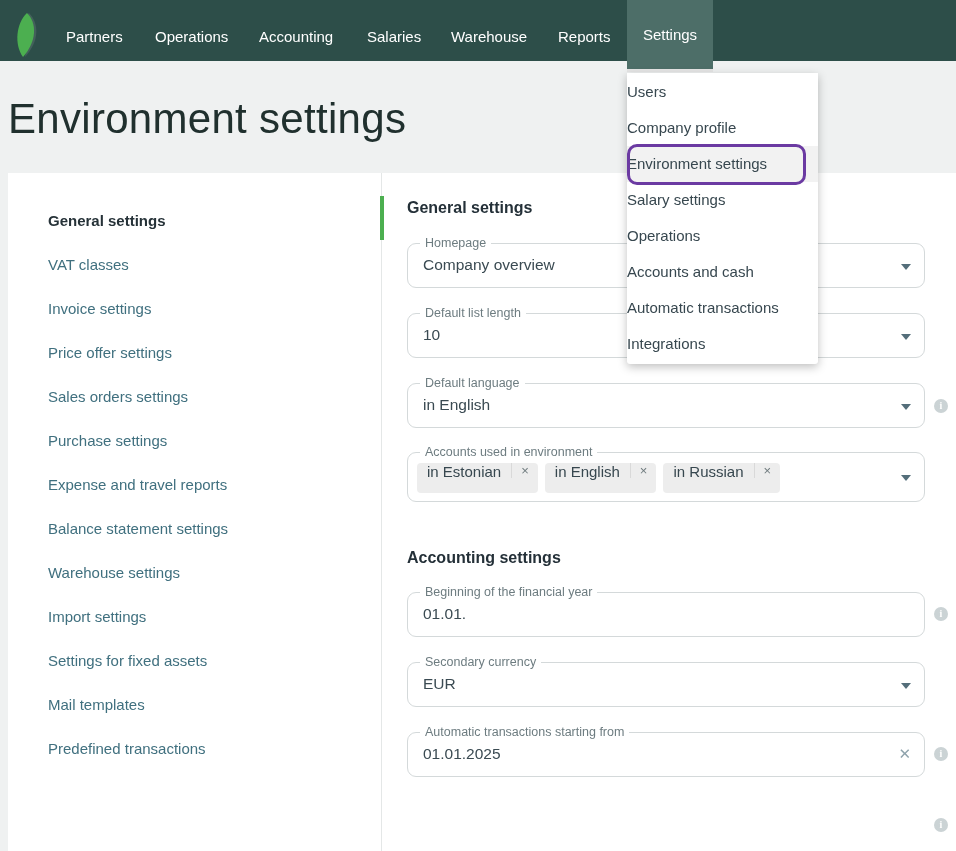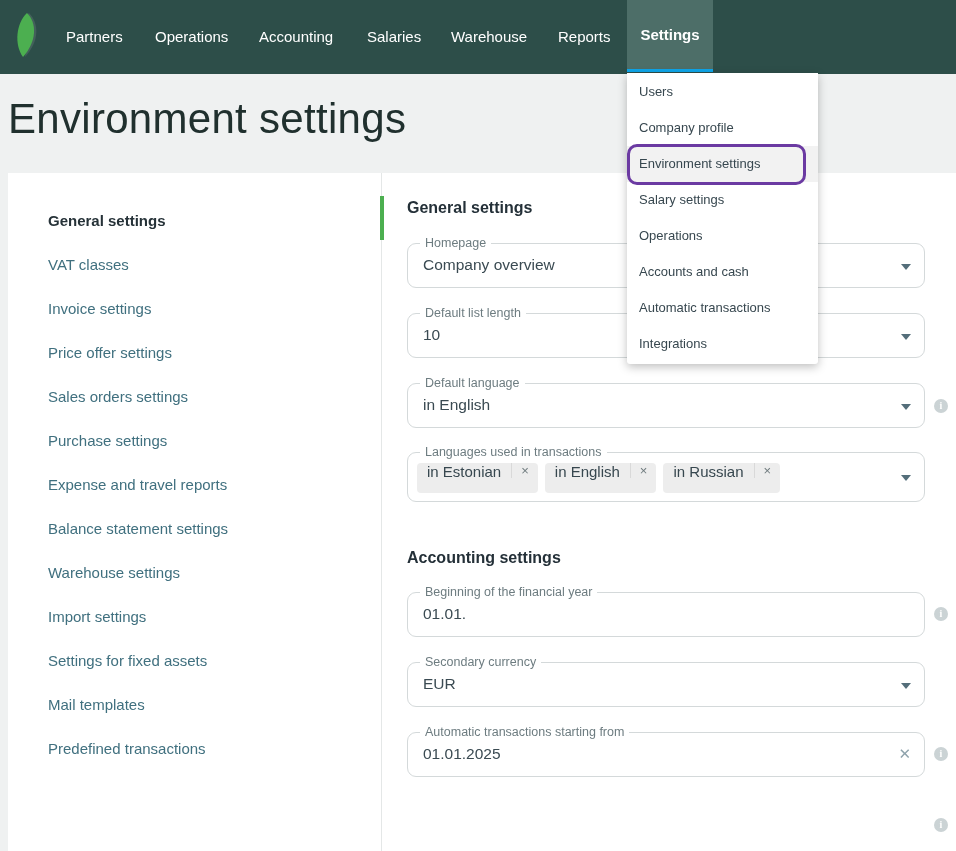--- a/index.html
+++ b/index.html
@@ -4,31 +4,31 @@
 <style>
   * { box-sizing: border-box; }
   html,body { margin:0; padding:0; }
   body {
     width:956px; height:851px; position:relative; overflow:hidden;
     background:#eff1f1;
     font-family:"Liberation Sans", sans-serif;
   }
 
   
-  .topnav { position:absolute; left:0; top:0; width:956px; height:74px; background:#2d4e49; }
+  .topnav { position:absolute; left:0; top:0; width:956px; height:61px; background:#2d4e49; }
   .logo { position:absolute; left:14px; top:12px; width:26px; height:46px; }
   .nav-item {
     position:absolute; top:0; height:72px; display:flex; align-items:center;
     color:#ffffff; font-size:15px; cursor:pointer; white-space:nowrap;
   }
   .nav-tab-settings {
     position:absolute; left:627px; top:0; width:86px; height:72px;
-    background:#4d6e68; border-bottom:3px solid #0ea5e9;
+    background:#4d6e68; border-bottom:3px solid #e5e5e5;
     display:flex; align-items:center; justify-content:center;
-    color:#ffffff; font-size:15px; font-weight:bold; cursor:pointer;
+    color:#ffffff; font-size:15px; font-weight:normal; cursor:pointer;
   }
 
   
   .page-title {
     position:absolute; left:8px; top:95px;
     font-size:42px; font-weight:500; color:#20302e; letter-spacing:0.3px;
   }
 
   
   .panel { position:absolute; left:8px; top:173px; width:948px; height:678px; background:#ffffff; }
@@ -89,21 +89,21 @@
     display:flex; align-items:center; cursor:pointer;
   }
 
   
   .settings-menu {
     position:absolute; left:627px; top:73px; width:191px; background:#ffffff;
     box-shadow:0 3px 10px rgba(0,0,0,0.25); z-index:50; padding:1px 0 2px 0;
     border-radius:0 0 3px 3px;
   }
   .menu-item {
-    height:36px; line-height:36px; padding-left:12px; font-size:13px;
+    height:36px; line-height:36px; padding-left:0; font-size:15px;
     color:#37474f; cursor:pointer; white-space:nowrap;
   }
   .menu-item.highlight { background:#f2f2f2; }
 
   .purple-box {
     position:absolute; left:627px; top:144px; width:179px; height:41px;
     border:3px solid #6b3aa2; border-radius:10px; z-index:60; pointer-events:none;
   }
 </style>
 </head>
@@ -159,21 +159,21 @@
   </div>
 
   <div class="field" style="top:210px">
     <span class="field-label">Default language</span>
     <span class="field-value">in English</span>
     <span class="sel-arrow"></span>
   </div>
   <span class="info-icon" style="top:226px">i</span>
 
   <div class="field" style="top:279px; height:50px">
-    <span class="field-label">Languages used in transactions</span>
+    <span class="field-label">Accounts used in environment</span>
     <div class="chips">
       <span class="chip">
         <span class="chip-text">in Estonian</span>
         <span class="chip-x">×</span>
       </span>
       <span class="chip">
         <span class="chip-text">in English</span>
         <span class="chip-x">×</span>
       </span>
       <span class="chip">

